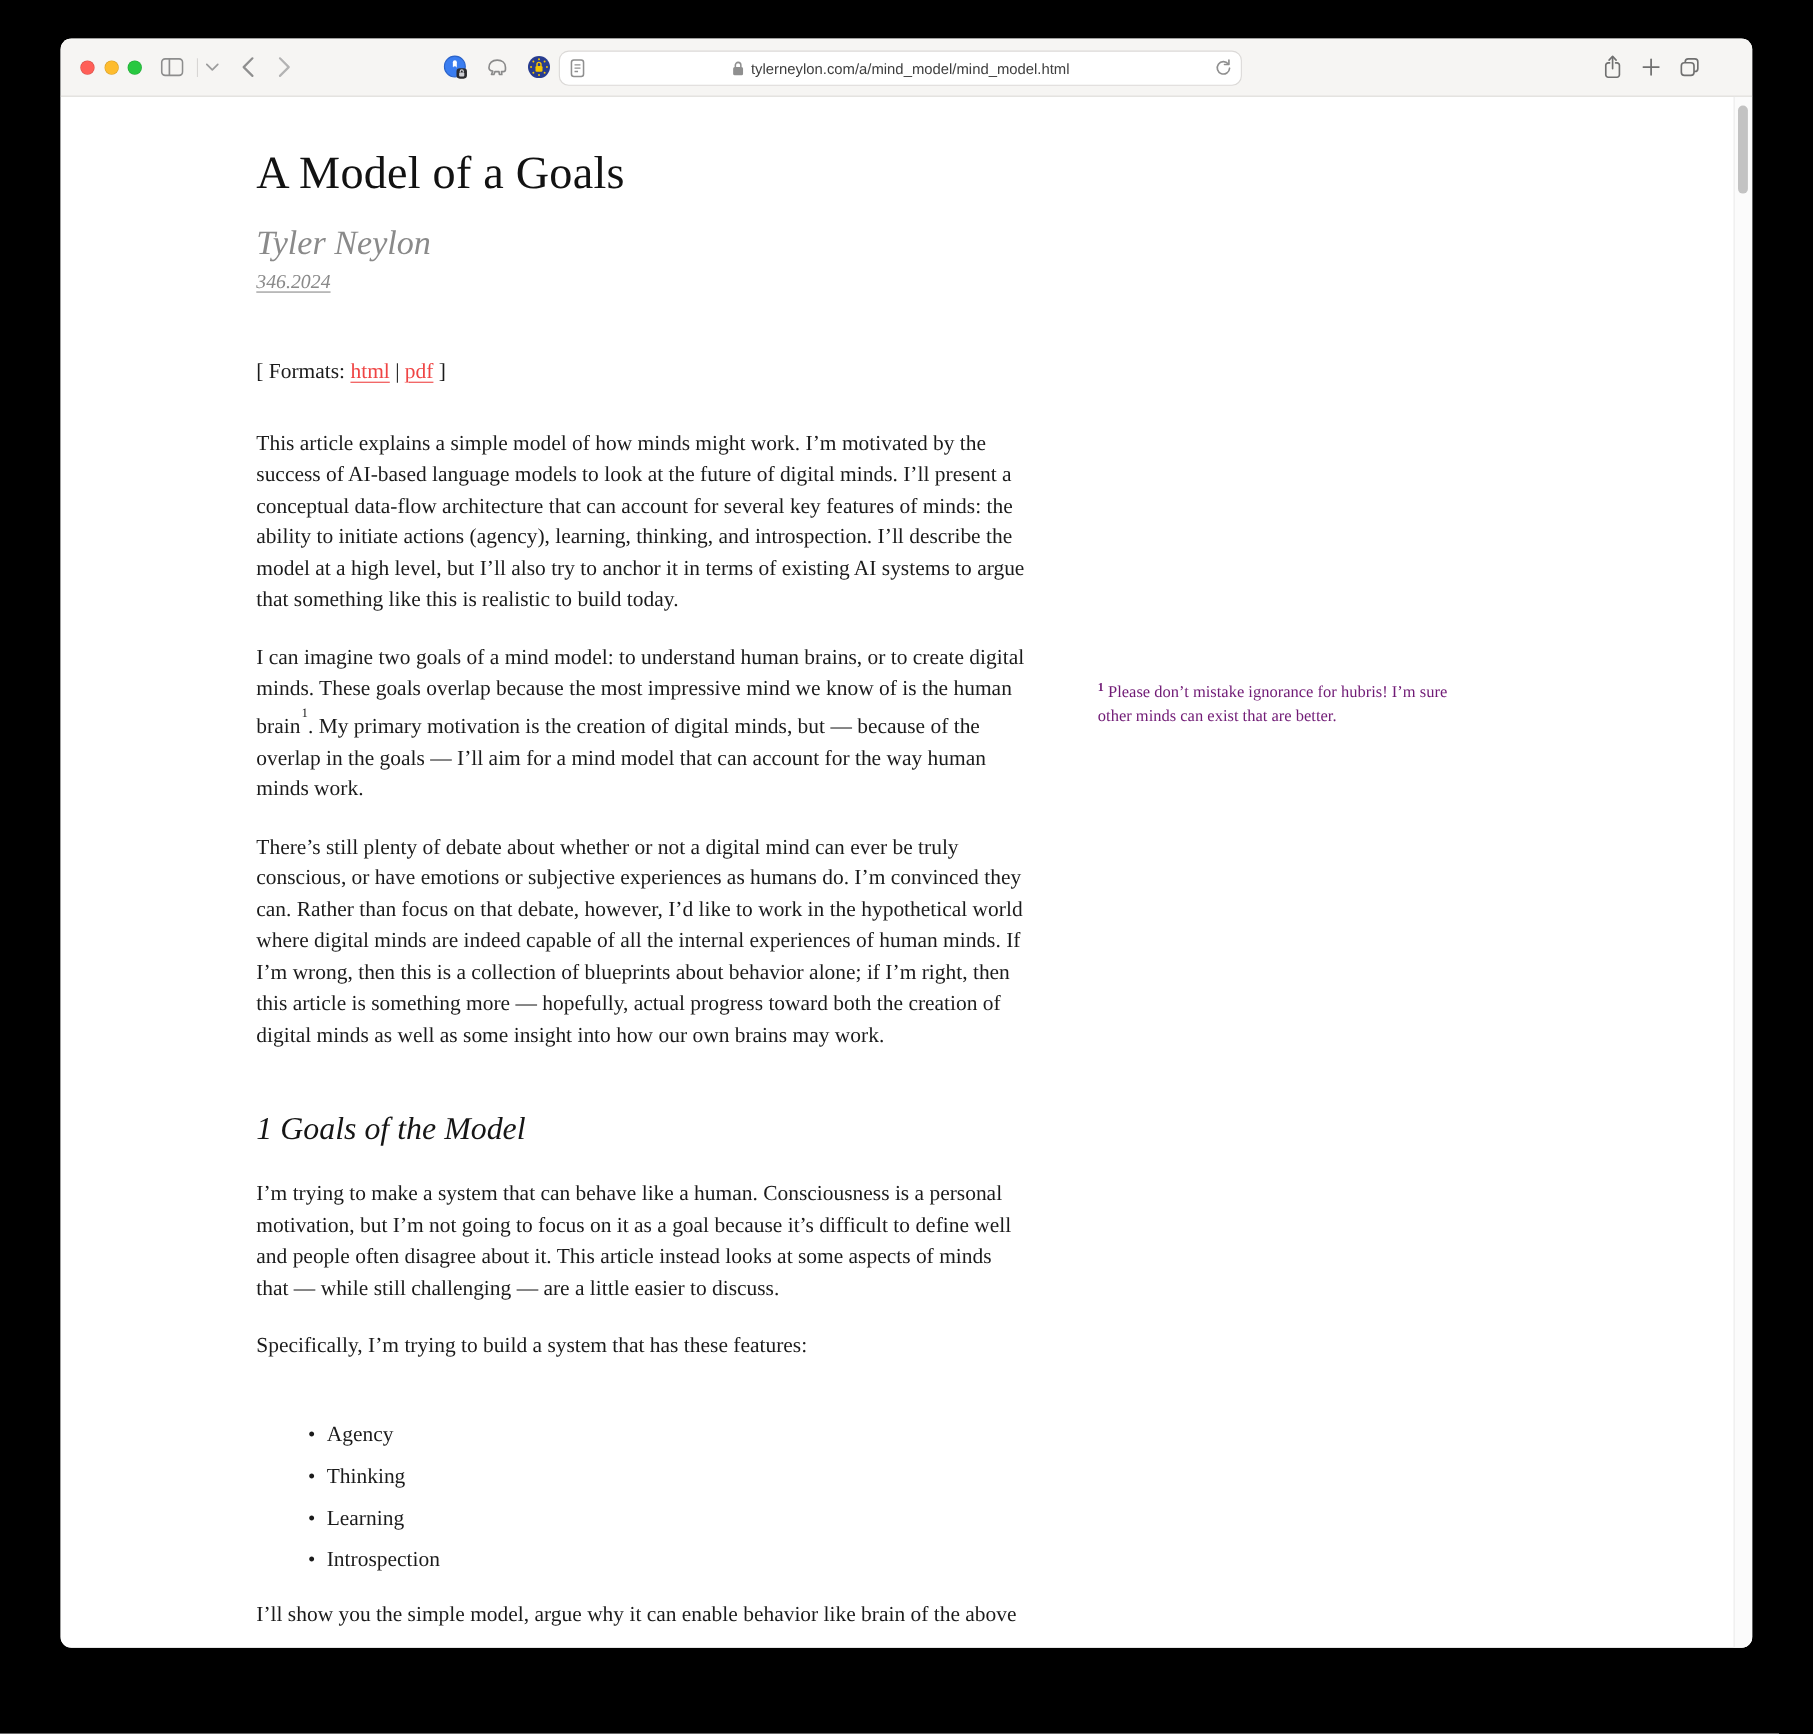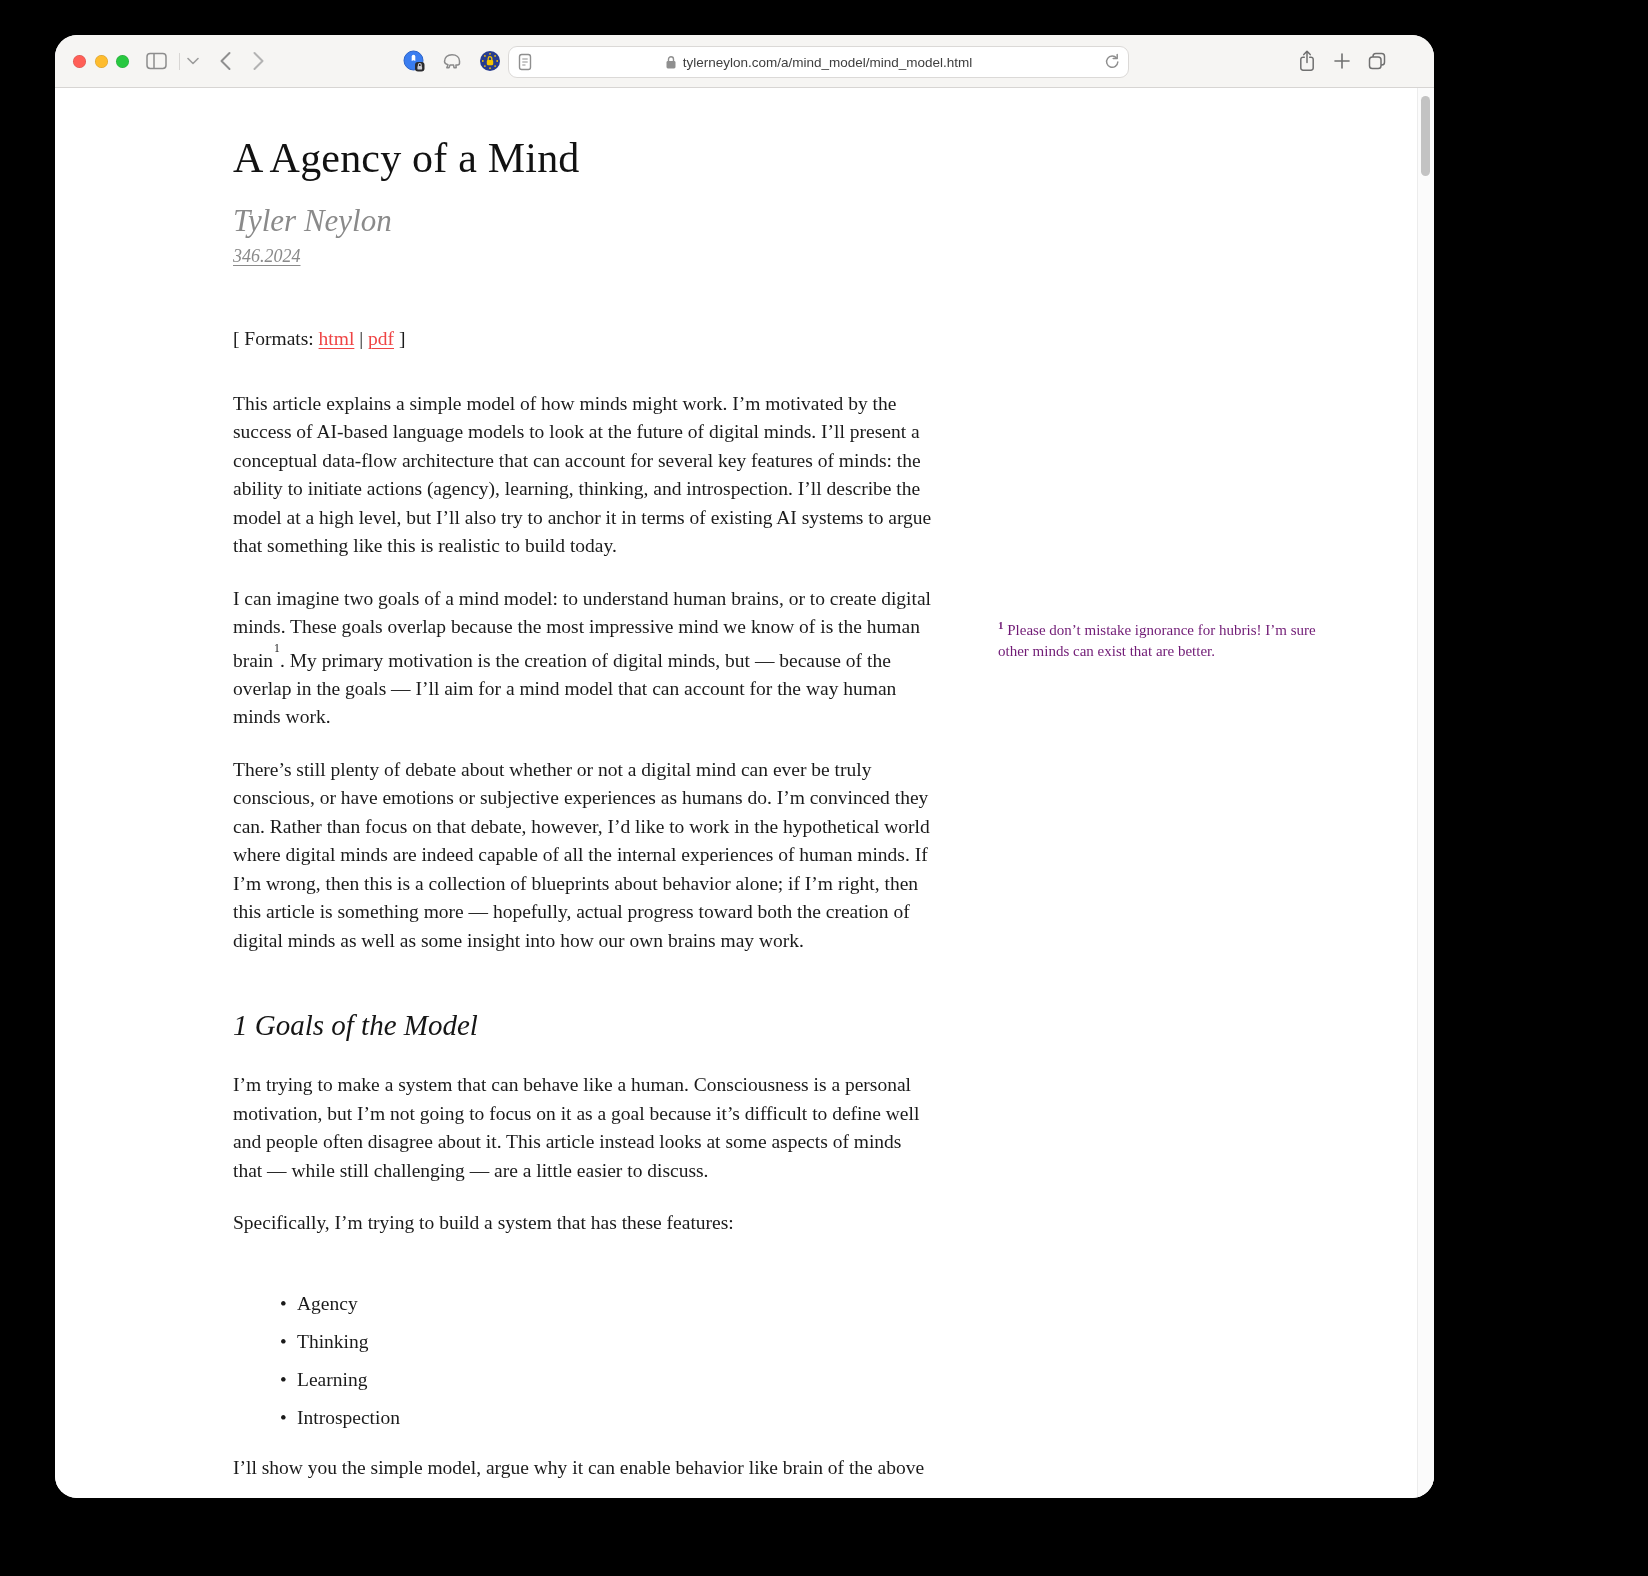--- a/index.html
+++ b/index.html
@@ -2,22 +2,22 @@
 <html><head>
 <meta charset="utf-8">
 <style>
   html,body{margin:0;padding:0;}
   body{
     width:1648px;height:1576px;background:#000;position:relative;overflow:hidden;
     font-family:"Liberation Sans",sans-serif;
   }
   
   .window{
-    position:absolute;left:55px;top:35px;width:1379px;height:1463px;
-    background:#fff;border-radius:22px;overflow:hidden;
+    position:absolute;left:55px;top:35px;width:1538px;height:1463px;
+    background:#fff;border-radius:10px;overflow:hidden;
   }
   
   .toolbar{
     position:relative;height:52px;background:#f6f5f3;border-bottom:1px solid #d7d5d3;
   }
   .tl{position:absolute;top:20px;width:13px;height:13px;border-radius:50%;
       box-shadow:inset 0 0 0 .5px rgba(0,0,0,.18);}
   .tl.red{left:18px;background:#ff5f57;}
   .tl.yellow{left:40px;background:#febc2e;}
   .tl.green{left:61px;background:#28c840;}
@@ -183,21 +183,21 @@
           <rect x="7" y="4.5" width="11.5" height="11.5" rx="2.8" fill="none" stroke="#707070" stroke-width="1.5"></rect>
           <rect x="3.5" y="8" width="11.5" height="11.5" rx="2.8" fill="#f6f5f3" stroke="#707070" stroke-width="1.5"></rect>
         </svg>
       </span>
     </div>
   </div>
 
   <div class="content">
 
     <div class="article">
-      <h1>A Agency of a Mind</h1>
+      <h1>A Model of a Goals</h1>
       <div class="author">Tyler Neylon</div>
       <div class="pubdate"><a href="#">346.2024</a></div>
 
       <div class="formats">
         <span>[ Formats:</span>
         <a href="#">html</a>
         <span>|</span>
         <a href="#">pdf</a>
         <span>]</span>
       </div>

